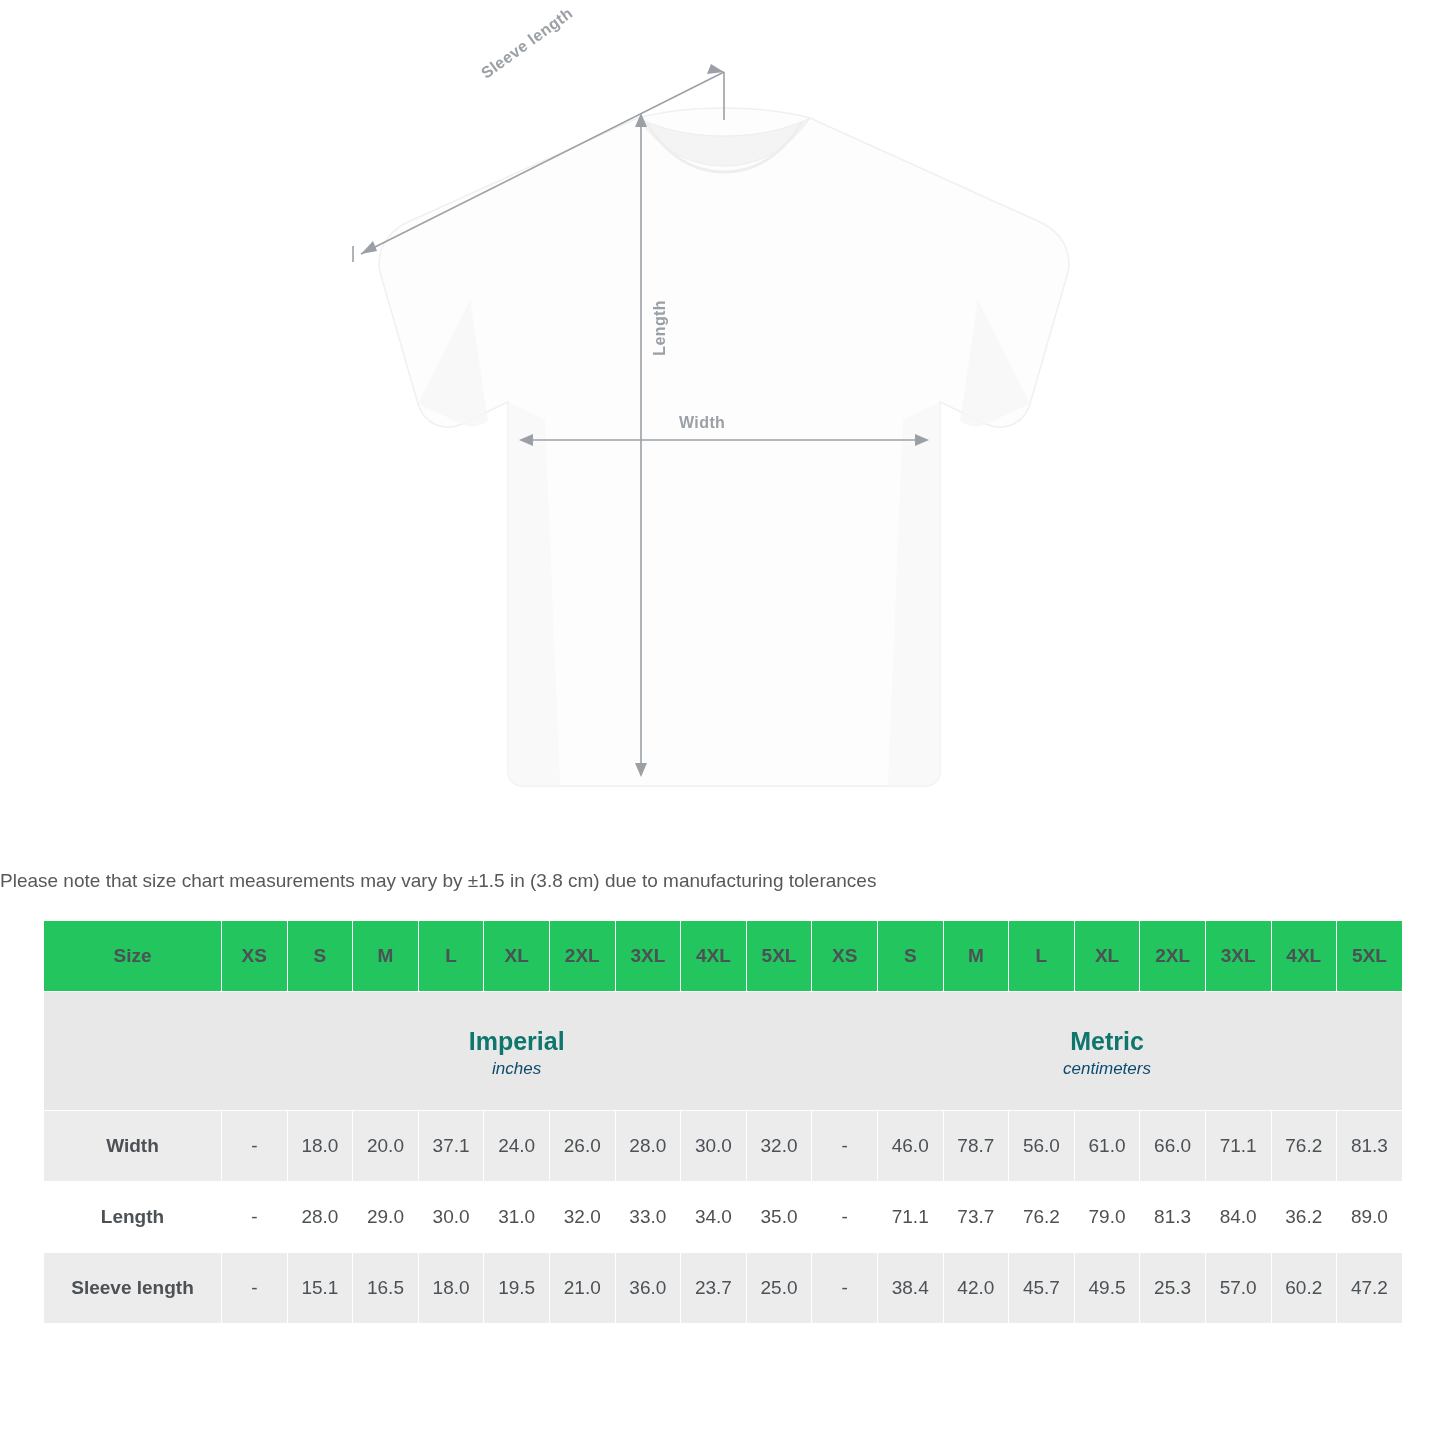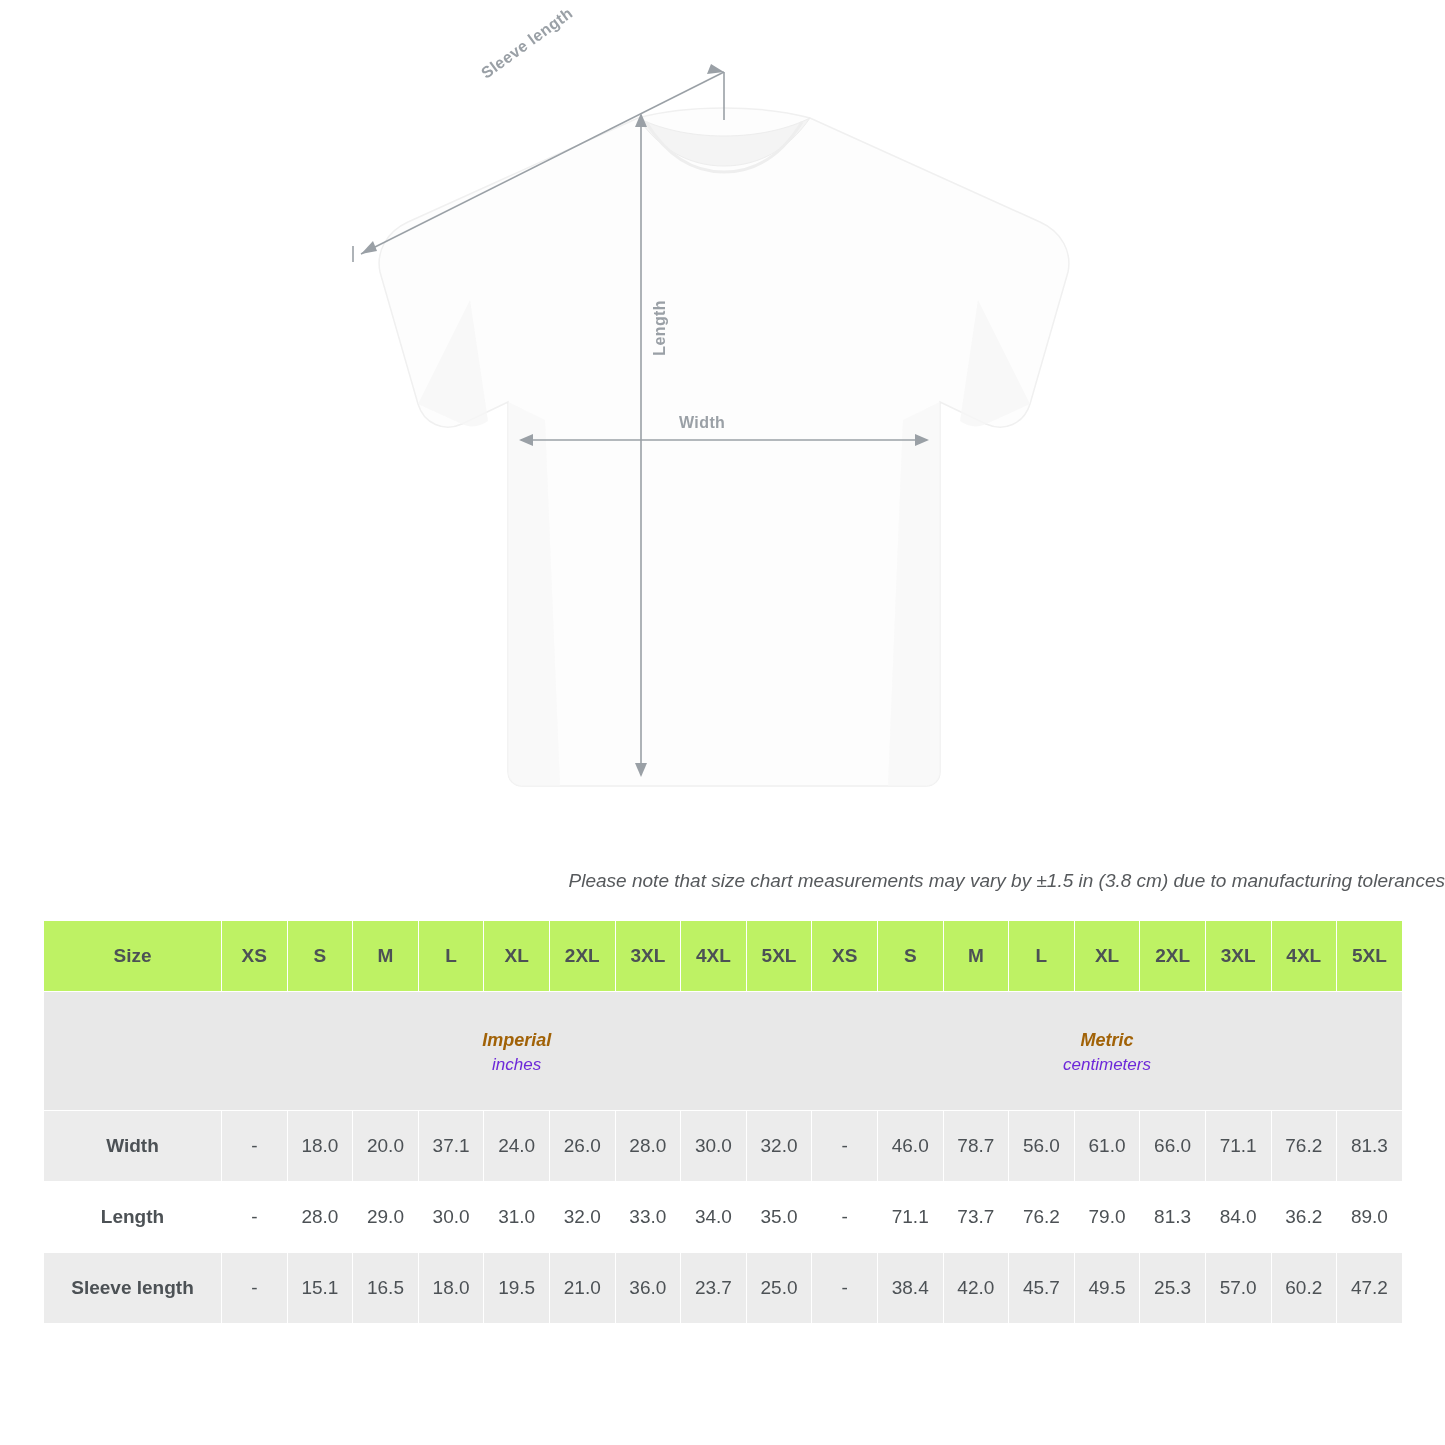--- a/index.html
+++ b/index.html
@@ -47,23 +47,22 @@
     writing-mode: vertical-rl;
     transform: rotate(180deg);
   }
   .dim-label.width {
     left: 679px;
     top: 414px;
   }
 
   
   .note {
-    text-align: right;
+    text-align: left;
     font-size: 19px;
-    font-style: italic;
     color: #56595c;
     margin: 0 0 28px 0;
   }
 
   
   .table-wrap {
     padding: 0 43px;
     box-sizing: border-box;
     width: 1445px;
   }
@@ -73,39 +72,38 @@
     table-layout: fixed;
     font-size: 19px;
   }
   table.size-chart tr.unit-row td {
     background: #e8e8e8;
     text-align: center;
     padding: 26px 0 24px 0;
     border: none;
   }
   .unit-name {
-    font-size: 18px;
+    font-size: 25px;
     font-weight: bold;
-    font-style: italic;
-    color: #a16207;
+    color: #0f766e;
     line-height: 1.3;
   }
   .unit-sub {
     font-size: 17px;
     font-style: italic;
-    color: #6d28d9;
+    color: #0c4a6e;
     margin-top: 2px;
   }
   table.size-chart th,
   table.size-chart td {
     text-align: center;
     border: 1px solid #ffffff;
   }
   table.size-chart thead th {
-    background: #bef264;
+    background: #22c55e;
     font-weight: bold;
     color: #4c5155;
     height: 68px;
     font-size: 19px;
   }
   table.size-chart thead th.rowlabel {
     width: 178px;
   }
   table.size-chart tbody td {
     height: 68px;

